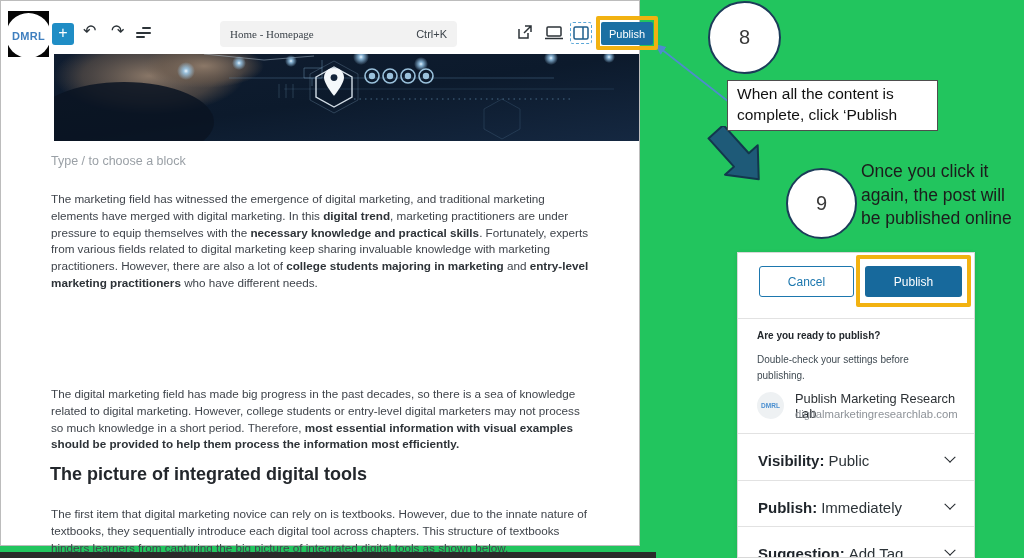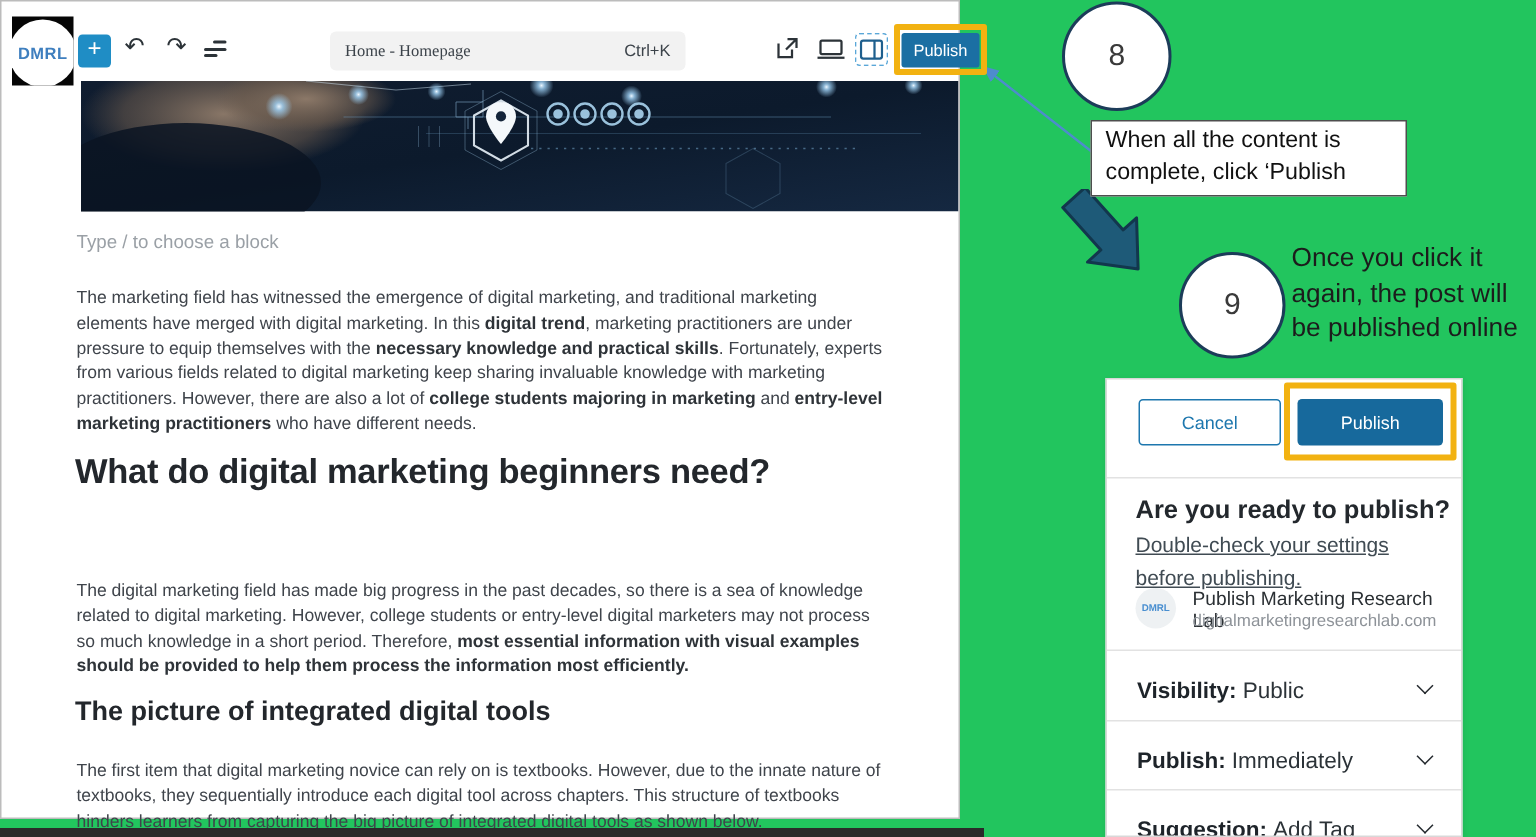--- a/index.html
+++ b/index.html
@@ -82,22 +82,22 @@
   .panel { position:absolute; left:737px; top:252px; width:238px; height:306px; background:#fff;
            border:1px solid #d8d8d8; box-shadow:0 1px 4px rgba(0,0,0,.10); z-index:20; overflow:hidden; }
   .btn-cancel { position:absolute; left:21px; top:13px; width:95px; height:31px;
                 background:#fff; border:1.5px solid #1d77ae; border-radius:3px;
                 color:#1d77ae; font-size:12px; display:flex; align-items:center; justify-content:center; cursor:pointer; }
   .btn-publish { position:absolute; left:127px; top:13px; width:97px; height:31px;
                  background:#17699c; border-radius:3px; color:#fff; font-size:12px;
                  display:flex; align-items:center; justify-content:center; cursor:pointer; z-index:2; }
   .hl-panel { left:118px; top:2px; width:115px; height:52px; }
   .divider { position:absolute; left:0; width:100%; border-top:1px solid #e2e2e2; }
-  .ready { position:absolute; left:19px; top:77px; font-size:17px; font-weight:bold; color:#23282d; }
-  .dcheck { position:absolute; left:19px; top:99px; width:190px; font-size:14px; color:#404b53; line-height:1.6;text-decoration:underline; }
+  .ready { position:absolute; left:19px; top:77px; font-size:10px; font-weight:bold; color:#23282d; }
+  .dcheck { position:absolute; left:19px; top:99px; width:190px; font-size:10px; color:#404b53; line-height:1.6; }
   .site-avatar { position:absolute; left:19px; top:139px; width:27px; height:27px; border-radius:50%;
                  background:#eef1f3; display:flex; align-items:center; justify-content:center; }
   .site-avatar span { font-size:6.5px; font-weight:bold; color:#4a8fd0; }
   .site-name { position:absolute; left:57px; top:138px; font-size:12.8px; color:#2b3034; }
   .site-url { position:absolute; left:57px; top:155px; font-size:11.3px; color:#8d9298; }
   .prow { position:absolute; left:0; width:100%; height:28px; padding:0 20px; display:flex;
           align-items:center; font-size:15px; color:#2c3338; cursor:pointer; }
   .prow .lbl { font-weight:bold; color:#1e242a; }
   .prow .val { margin-left:4px; }
   .chev { margin-left:auto; width:8px; height:8px; border-right:1.8px solid #23282d;
@@ -202,21 +202,20 @@
         <circle cx="354" cy="22" r="7"></circle>
           <circle cx="354" cy="22" r="2.4" fill="#aad4ef"></circle>
         <circle cx="372" cy="22" r="7"></circle>
           <circle cx="372" cy="22" r="2.4" fill="#aad4ef"></circle>
       </g>
       <path d="M430 55 L448 45 L466 55 L466 75 L448 85 L430 75 Z" fill="none" stroke="#7ca6c8" stroke-width="0.7" opacity="0.25"></path>
     </svg>
 
     <div class="placeholder">Type / to choose a block</div>
     <p class="para p1"><span>The marketing field has witnessed the emergence of digital marketing, and traditional marketing elements have merged with digital marketing. In this </span><span class="b">digital trend</span><span>, marketing practitioners are under pressure to equip themselves with the </span><span class="b">necessary knowledge and practical skills</span><span>. Fortunately, experts from various fields related to digital marketing keep sharing invaluable knowledge with marketing practitioners. However, there are also a lot of </span><span class="b">college students majoring in marketing</span><span> and </span><span class="b">entry-level marketing practitioners</span><span> who have different needs.</span></p>
-    <h2 class="h2">What do digital marketing beginners need?</h2>
     <p class="para p2"><span>The digital marketing field has made big progress in the past decades, so there is a sea of knowledge related to digital marketing. However, college students or entry-level digital marketers may not process so much knowledge in a short period. Therefore, </span><span class="b">most essential information with visual examples should be provided to help them process the information most efficiently.</span></p>
     <h3 class="h3 h3b">The picture of integrated digital tools</h3>
     <p class="para p3"><span>The first item that digital marketing novice can rely on is textbooks. However, due to the innate nature of textbooks, they sequentially introduce each digital tool across chapters. This structure of textbooks hinders learners from capturing the big picture of integrated digital tools as shown below.</span></p>
   </div>
 
   <div class="bottom-bar"></div>
 
   <svg class="overlay-svg">
     <defs>
       <marker id="arrowHead" markerWidth="8" markerHeight="8" refX="6" refY="3" orient="auto-start-reverse">

